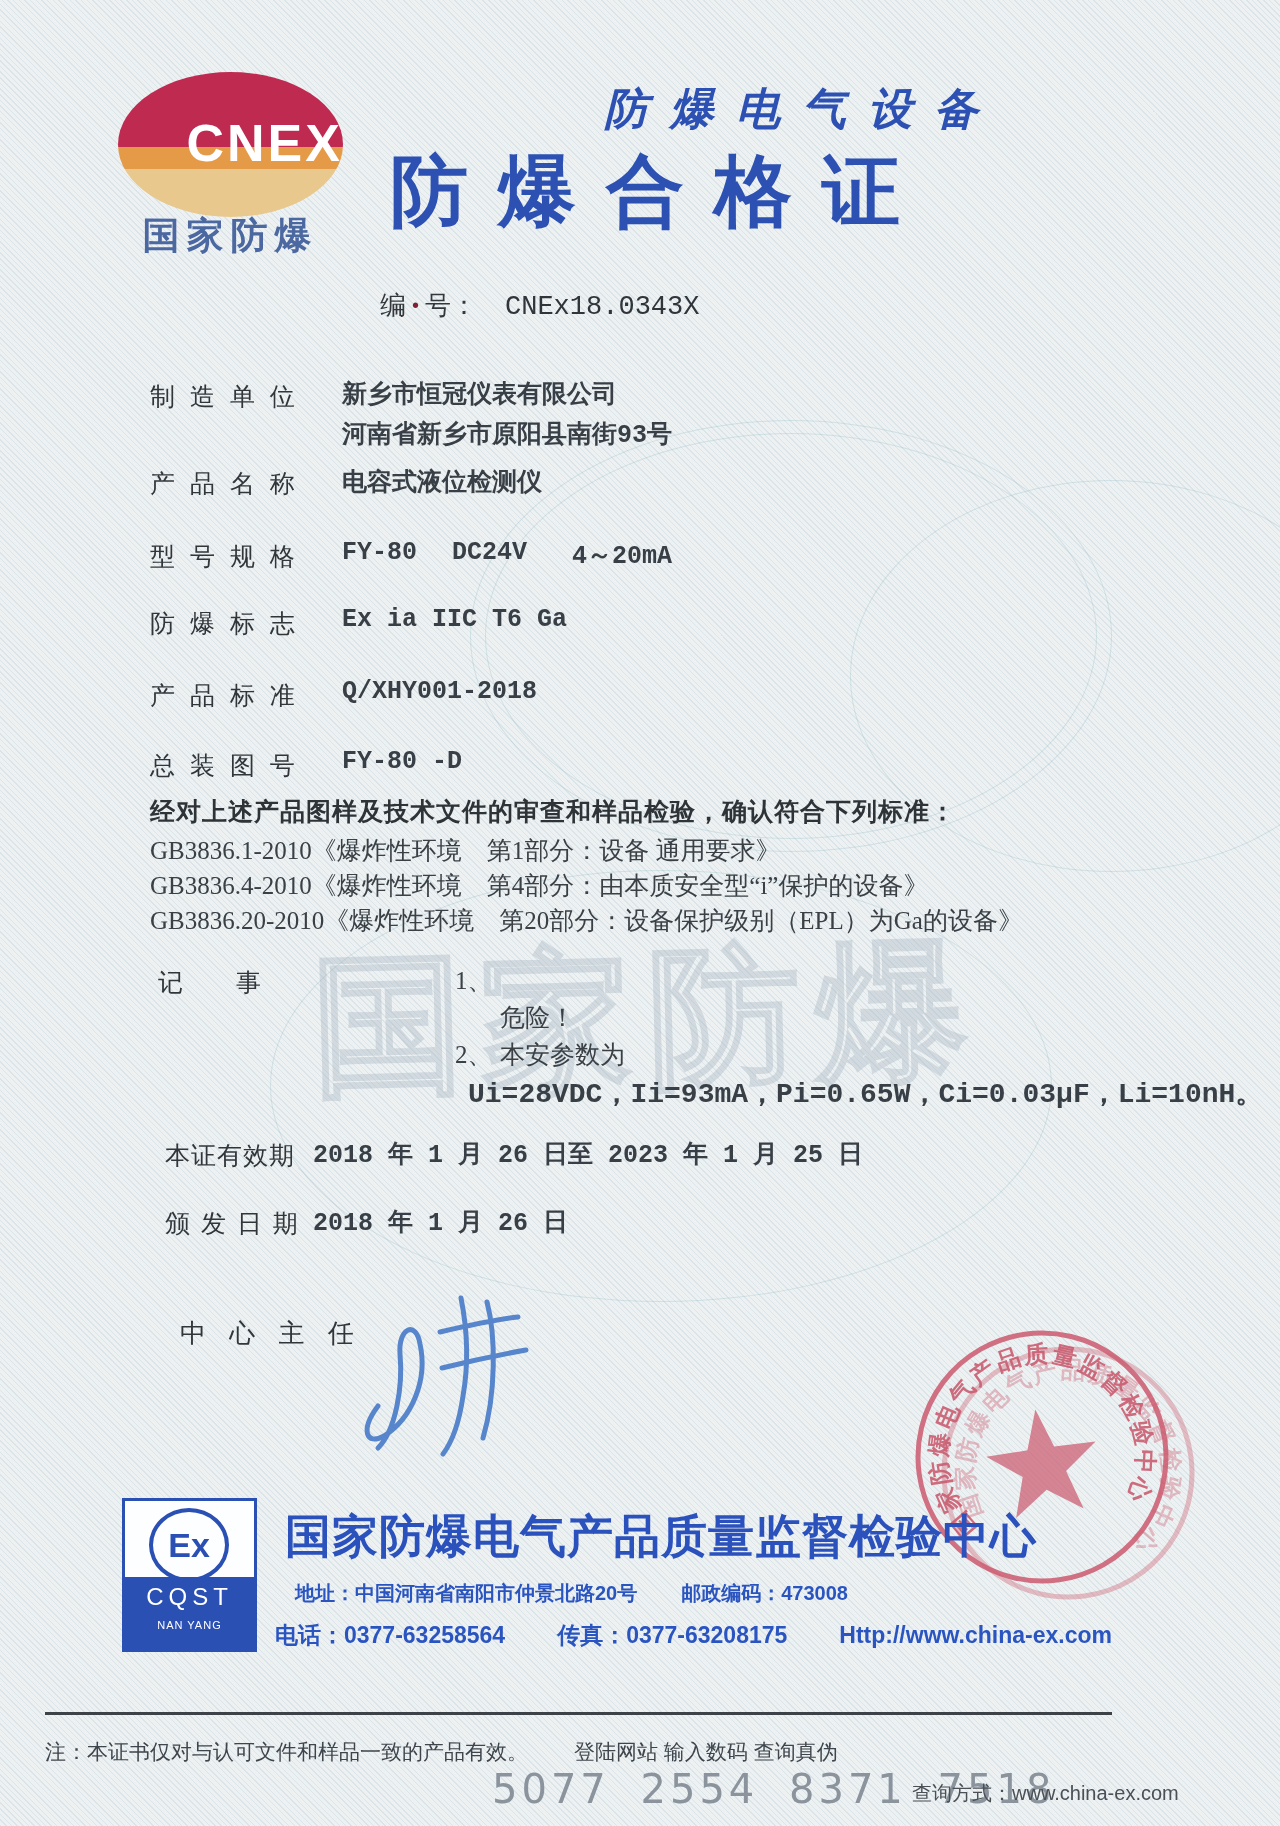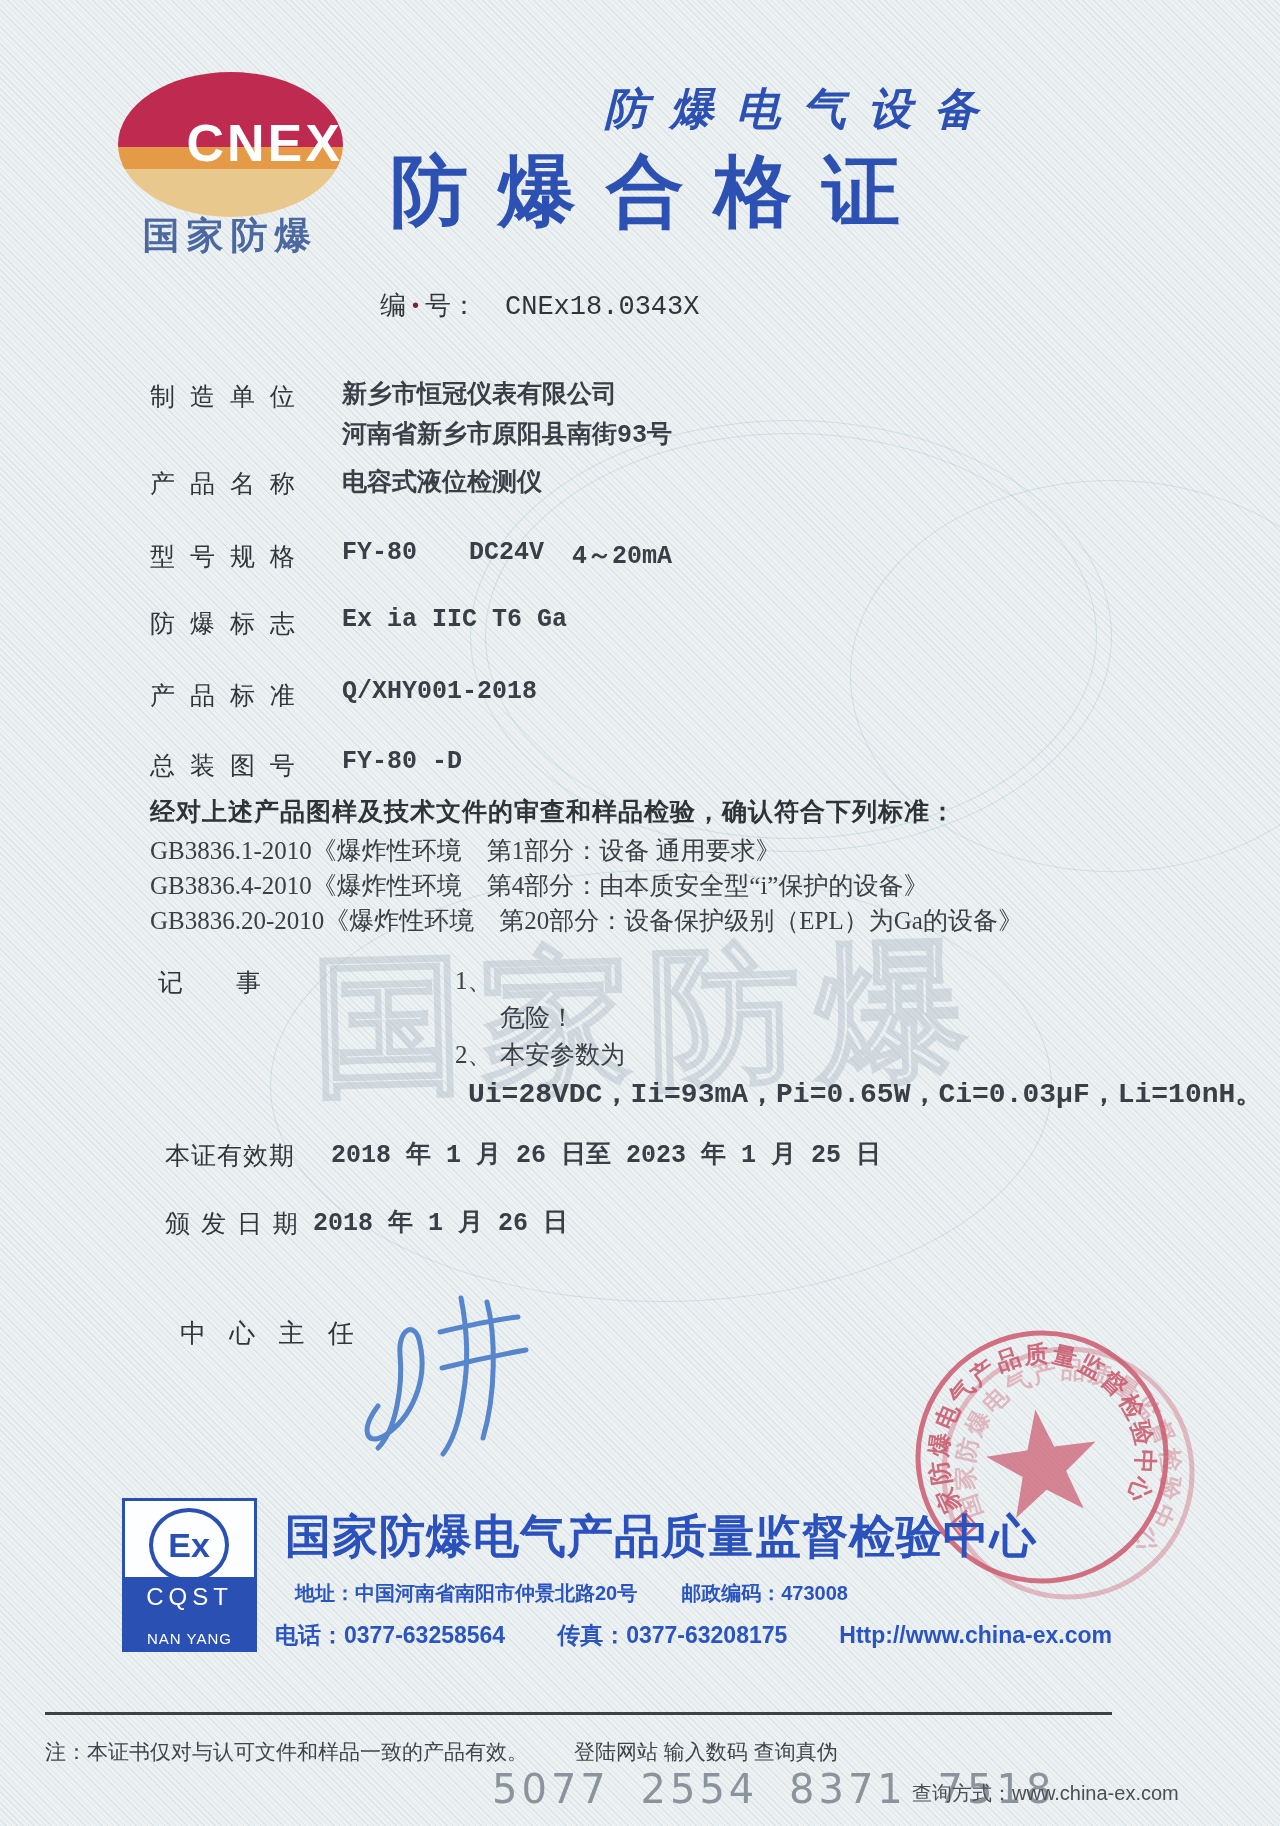--- a/index.html
+++ b/index.html
@@ -37,21 +37,21 @@
   .std{position:absolute;left:150px;font-size:25px;color:#3a4046;white-space:nowrap;font-family:"Liberation Serif","DejaVu Serif",serif;}
   .std-intro{font-weight:bold;color:#2e3338;font-family:"Liberation Sans","DejaVu Sans",sans-serif;letter-spacing:1px;}
   
   .sig-label{position:absolute;left:180px;top:1316px;font-size:26px;letter-spacing:8px;color:#31363b;}
   
   .ex-logo{position:absolute;left:122px;top:1498px;width:129px;height:148px;border:3px solid #2b50b4;background:#fdfeff;}
   .ex-circle{position:absolute;left:24px;top:7px;width:72px;height:66px;border:4px solid #2b50b4;border-radius:50%;display:flex;align-items:center;justify-content:center;}
   .ex-circle span{color:#2b50b4;font-size:34px;font-weight:bold;}
   .ex-bottom{position:absolute;left:0;bottom:0;width:100%;height:72px;background:#2b50b4;color:#fff;text-align:center;}
   .ex-bottom .cqst{display:block;font-size:24px;letter-spacing:5px;margin-top:6px;}
-  .ex-bottom .ny{display:block;font-size:15px;letter-spacing:1px;margin-top:19px;}
+  .ex-bottom .ny{display:block;font-size:11px;letter-spacing:1px;margin-top:8px;}
   .org-name{position:absolute;left:285px;top:1506px;font-size:46px;font-weight:bold;color:#2b51bd;white-space:nowrap;letter-spacing:1px;font-family:"Liberation Serif","DejaVu Serif",serif;}
   .org-addr{position:absolute;left:295px;top:1580px;font-size:20px;font-weight:bold;color:#2a54c0;white-space:nowrap;}
   .org-addr .gap{display:inline-block;width:44px;}
   .org-tel{position:absolute;left:275px;top:1620px;font-size:23px;font-weight:bold;color:#2a54c0;white-space:nowrap;}
   .org-tel .gap{display:inline-block;width:52px;}
   
   .foot-line{position:absolute;left:45px;top:1712px;width:1067px;height:3px;background:#3c4248;}
   .foot-note{position:absolute;left:45px;top:1738px;font-size:21px;color:#3f454c;white-space:nowrap;}
   .foot-note .gap{display:inline-block;width:46px;}
   .foot-code{position:absolute;left:492px;top:1766px;font-size:40px;color:#8b939d;letter-spacing:4px;word-spacing:14px;white-space:nowrap;font-family:"DejaVu Sans",sans-serif;}
@@ -80,21 +80,21 @@
 
   <div class="lbl" style="top:380px;">制 造 单 位</div>
   <div class="val" style="left:342px;top:377px;">新乡市恒冠仪表有限公司</div>
   <div class="val" style="left:342px;top:417px;">河南省新乡市原阳县南街93号</div>
 
   <div class="lbl" style="top:467px;">产 品 名 称</div>
   <div class="val" style="left:342px;top:465px;">电容式液位检测仪</div>
 
   <div class="lbl" style="top:540px;">型 号 规 格</div>
   <div class="val" style="left:342px;top:538px;">FY-80</div>
-  <div class="val" style="left:469px;top:538px;">DC24V</div>
+  <div class="val" style="left:452px;top:538px;">DC24V</div>
   <div class="val" style="left:572px;top:538px;">4～20mA</div>
 
   <div class="lbl" style="top:607px;">防 爆 标 志</div>
   <div class="val" style="left:342px;top:605px;">Ex ia IIC T6 Ga</div>
 
   <div class="lbl" style="top:679px;">产 品 标 准</div>
   <div class="val" style="left:342px;top:677px;">Q/XHY001-2018</div>
 
   <div class="lbl" style="top:749px;">总 装 图 号</div>
   <div class="val" style="left:342px;top:747px;">FY-80 -D</div>
@@ -105,21 +105,21 @@
   <div class="std" style="top:904px;">GB3836.20-2010《爆炸性环境　第20部分：设备保护级别（EPL）为Ga的设备》</div>
 
   <div class="lbl" style="left:158px;top:966px;letter-spacing:14px;">记　事</div>
   <div class="std" style="left:455px;top:964px;">1、</div>
   <div class="std" style="left:500px;top:1001px;">危险！</div>
   <div class="std" style="left:455px;top:1038px;">2、</div>
   <div class="std" style="left:500px;top:1038px;">本安参数为</div>
   <div class="val" style="left:468px;top:1074px;font-size:28px;">Ui=28VDC，Ii=93mA，Pi=0.65W，Ci=0.03μF，Li=10nH。</div>
 
   <div class="lbl" style="left:165px;top:1139px;letter-spacing:1px;">本证有效期</div>
-  <div class="val" style="left:331px;top:1137px;">2018 年 1 月 26 日至  2023 年 1 月 25 日</div>
+  <div class="val" style="left:313px;top:1137px;">2018 年 1 月 26 日至  2023 年 1 月 25 日</div>
   <div class="lbl" style="left:165px;top:1207px;letter-spacing:2px;">颁 发 日 期</div>
   <div class="val" style="left:313px;top:1205px;">2018 年 1 月 26 日</div>
 
   <div class="sig-label">中 心 主 任</div>
   <svg class="abs" style="left:340px;top:1288px;" width="210" height="180" viewBox="0 0 210 180">
     <g stroke="#3f74c6" stroke-width="5" fill="none" stroke-linecap="round" opacity="0.85">
       <path d="M38,118 C20,142 26,158 44,148 C72,130 88,92 80,56 C76,32 58,40 60,66 C63,98 56,142 38,160"></path>
       <path d="M121,10 C127,40 129,74 123,108 C119,136 112,154 103,166"></path>
       <path d="M100,44 C126,38 152,32 178,29"></path>
       <path d="M102,80 C130,73 158,67 186,62"></path>

